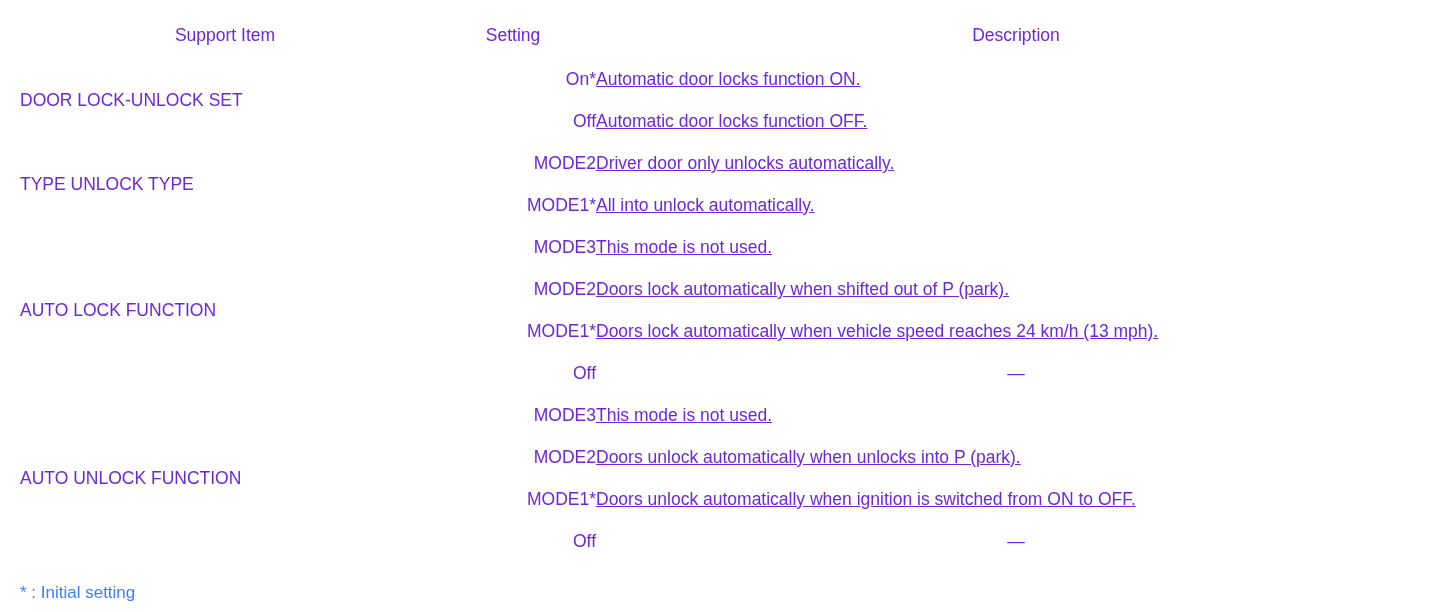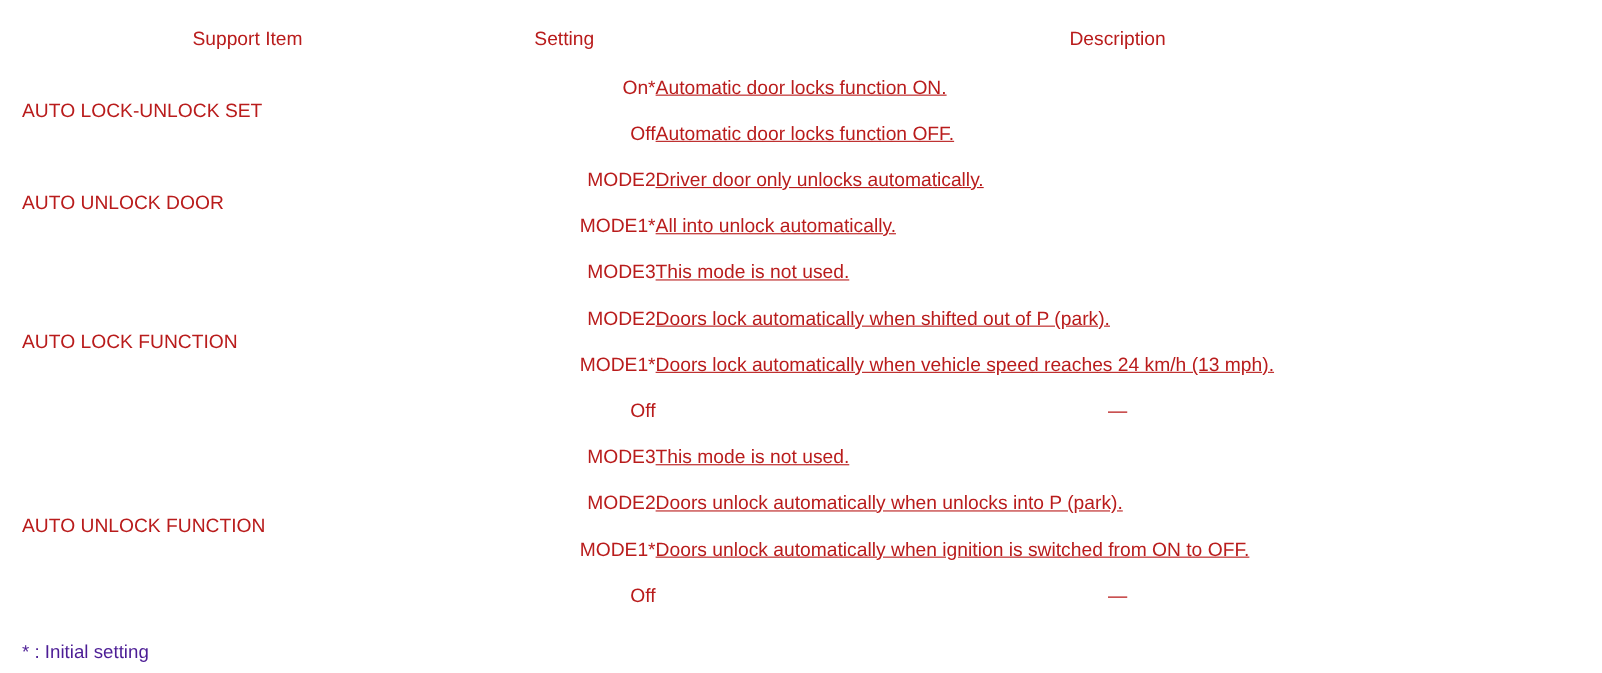--- a/index.html
+++ b/index.html
@@ -43,21 +43,21 @@
 
   table.spec th,
   table.spec td {
     border: 0;
     padding: 0;
     margin: 15px;
     vertical-align: middle;
     font-weight: normal;
     font-size: 17.5px;
     line-height: 1.15;
-    color: #b91c1c;
+    color: #6d28d9;
   }
 
   
   .rule-top {
     border-top: 4px solid #000;
   }
   .rule-thick {
     border-top: 3px solid #000;
   }
   .rule-thin {
@@ -110,21 +110,21 @@
     font-size: 17.5px;
     line-height: 1;
   }
 
   .footnote {
     position: absolute;
     left: 20px;
     top: 583px;
     font-size: 17px;
     white-space: nowrap;
-    color: #4c1d95;
+    color: #3b82f6;
   }
 </style>
 </head>
 <body>
 
 <div class="page">
 
   <div class="table-wrap">
     <table class="spec">
       <colgroup>
@@ -135,31 +135,31 @@
       <thead>
         <tr class="row-h">
           <th class="hdr rule-top vsep-right">Support Item</th>
           <th class="hdr rule-top vsep-right-thick">Setting</th>
           <th class="hdr rule-top">Description</th>
         </tr>
       </thead>
       <tbody>
 
         <tr class="row-d">
-          <td class="cell-item rule-thick vsep-right" rowspan="2">AUTO LOCK-UNLOCK SET</td>
+          <td class="cell-item rule-thick vsep-right" rowspan="2">DOOR LOCK-UNLOCK SET</td>
           <td class="cell-setting rule-thick vsep-right-thick">On*</td>
           <td class="cell-desc rule-thick">Automatic door locks function ON.</td>
         </tr>
         <tr class="row-d">
           <td class="cell-setting rule-thin vsep-right-thick">Off</td>
           <td class="cell-desc rule-thin">Automatic door locks function OFF.</td>
         </tr>
 
         <tr class="row-d">
-          <td class="cell-item rule-thick vsep-right" rowspan="2">AUTO UNLOCK DOOR</td>
+          <td class="cell-item rule-thick vsep-right" rowspan="2">TYPE UNLOCK TYPE</td>
           <td class="cell-setting rule-thick vsep-right-thick">MODE2</td>
           <td class="cell-desc rule-thick">Driver door only unlocks automatically.</td>
         </tr>
         <tr class="row-d">
           <td class="cell-setting rule-thin vsep-right-thick">MODE1*</td>
           <td class="cell-desc rule-thin">All into unlock automatically.</td>
         </tr>
 
         <tr class="row-d">
           <td class="cell-item rule-thick vsep-right" rowspan="4">AUTO LOCK FUNCTION</td>

